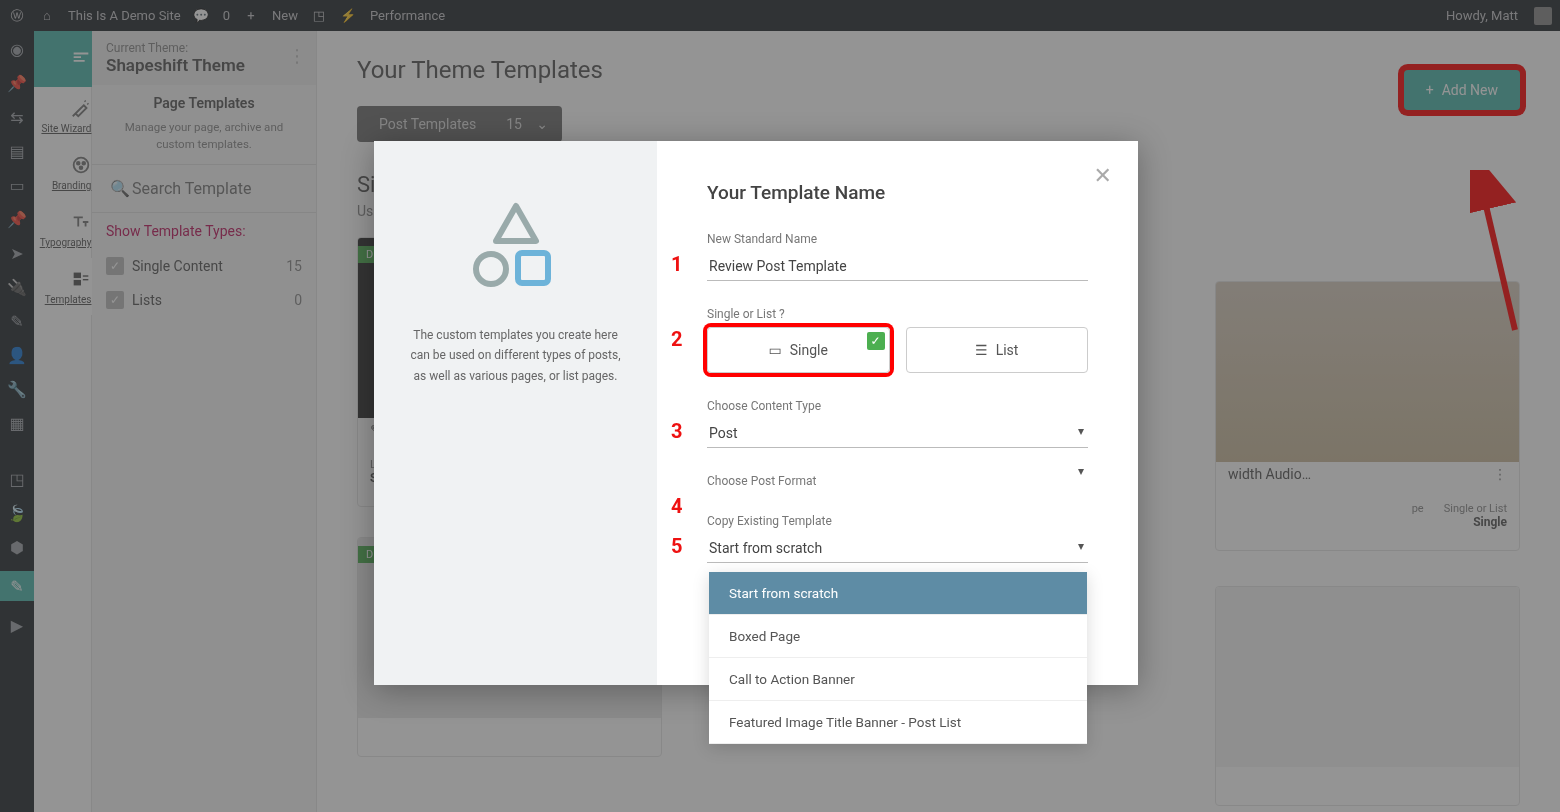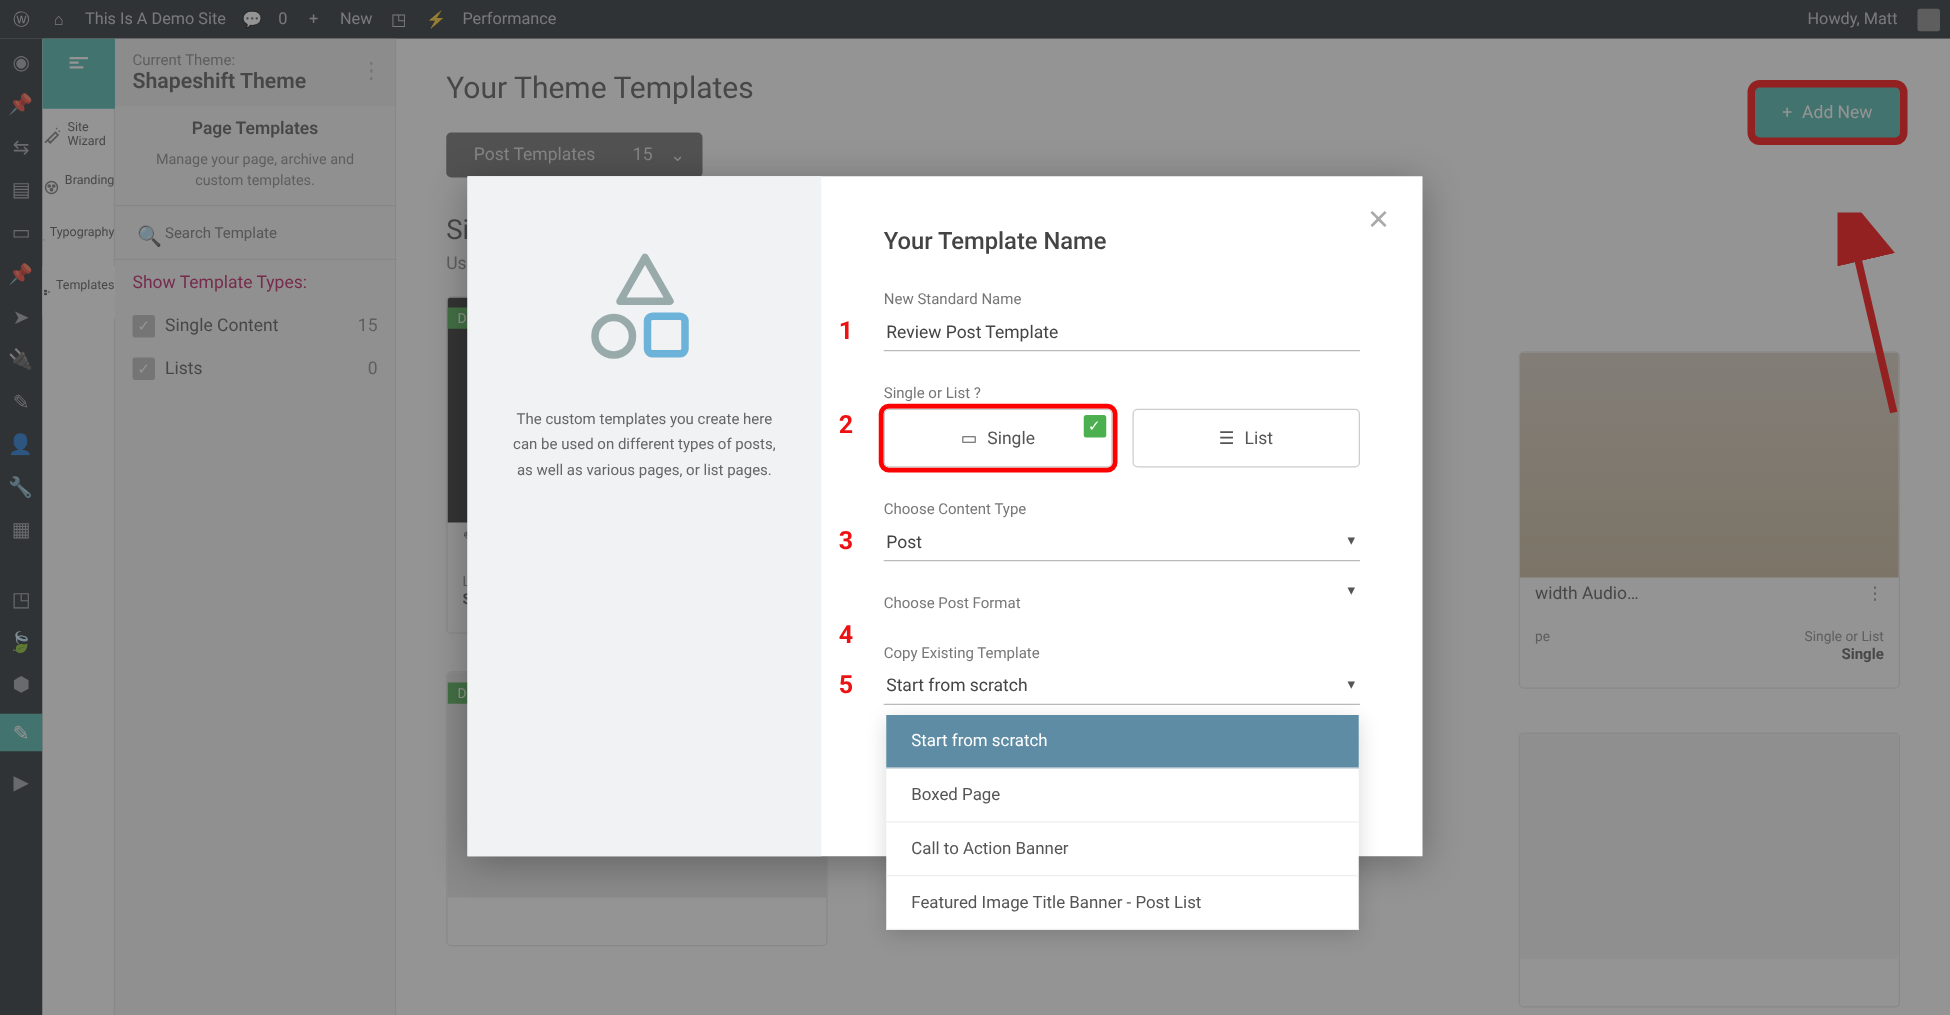--- a/index.html
+++ b/index.html
@@ -6,32 +6,32 @@
     body { width:1560px; height:812px; background:#f0f0f0; position:relative; overflow:hidden; }
     .adminbar { height:31px; background:#23282d; color:#c3c4c7; display:flex; align-items:center; padding:0 8px; font-size:13px; justify-content:space-between; }
     .adminbar-left, .adminbar-right { display:flex; align-items:center; gap:12px; }
     .adminbar span, .adminbar a { color:#c3c4c7;text-align:center; }
     .adminbar .icn { width:18px; display:inline-block; text-align:center; }
     .avatar-sm { width:18px; height:18px; background:#888; display:inline-block; border-radius:2px; vertical-align:middle; margin-left:4px;}
     .wp-side { position:absolute; top:31px; left:0; width:34px; bottom:0; background:#23282d; display:flex; flex-direction:column; align-items:center; padding-top:8px; gap:14px; }
     .wp-side .mi { width:20px; height:20px; color:#9ea3a8; font-size:16px; display:flex; align-items:center; justify-content:center; }
     .wp-side .mi.active { background:#4db6ac; color:#fff; width:34px; height:30px; }
     .app-side { position:absolute; top:31px; left:34px; width:58px; bottom:0; background:#fff; border-right:1px solid #e5e5e5; display:flex; flex-direction:column; align-items:center; }
-    .app-side .tile { width:58px; display:flex; flex-direction:row; align-items:flex-start; justify-content:center; padding:10px 0; font-size:10px; color:#555; gap:4px; }
+    .app-side .tile { width:58px; display:flex; flex-direction:column; align-items:flex-end; justify-content:center; padding:10px 0; font-size:10px; color:#555; gap:4px;text-decoration:underline; }
     .app-side .tile.head { background:#4db6ac; color:#fff; height:56px; }
     .app-side .tile svg { width:22px; height:22px; }
     .panel { position:absolute; top:31px; left:92px; width:225px; bottom:0; background:#f7f7f7; border-right:1px solid #e5e5e5; padding:0; }
     .panel-head { padding:10px 14px; color:#888; font-size:12px; position:relative; }
     .panel-head .dots { position:absolute; right:10px; top:14px; color:#bbb; font-size:18px; }
     .panel-head .themename { color:#555; font-size:17px; font-weight:600; }
     .panel-sec { padding:10px 14px; border-bottom:1px solid #e0e0e0; }
     .panel-sec h4 { font-size:14px; font-weight:600; color:#555; text-align:center; margin-bottom:8px;}
     .panel-sec p { font-size:11.5px; color:#888; text-align:center; line-height:1.5; }
     .search-wrap { padding:8px 14px; position:relative; border-bottom:1px solid #e0e0e0;}
-    .search-wrap input { width:100%; border:none; background:transparent; padding:6px 6px 6px 26px; font-size:12px; color:#555; }
+    .search-wrap input { width:100%; border:none; background:transparent; padding:6px 6px 6px 26px; font-size:16px; color:#555; }
     .search-wrap .sicn { position:absolute; left:18px; top:14px; color:#888; }
     .types-head { padding:10px 14px; font-size:14px; color:#be185d; }
     .type-row { display:flex; align-items:center; padding:8px 14px; font-size:14px; color:#555; }
     .type-row .cb { width:18px; height:18px; background:#bbb; margin-right:8px; display:flex; align-items:center; justify-content:center; color:#fff; font-size:12px; border-radius:2px;}
     .type-row .cnt { margin-left:auto; color:#888; }
     .main { position:absolute; top:31px; left:317px; right:0; bottom:0; background:#fff; padding:25px 40px; }
     .main h1 { font-size:24px; font-weight:400; color:#555; margin-bottom:22px; }
     .toolbar { display:flex; align-items:center; gap:12px; margin-bottom:30px; position:relative; }
     .drop-btn { background:#6d6d6d; color:#ddd; padding:10px 40px 10px 22px; border-radius:4px; font-size:14px; display:flex; align-items:center; gap:30px; position:relative; }
     .drop-btn .chev { position:absolute; right:14px; }
@@ -64,23 +64,23 @@
     .toggle-row { display:flex; gap:16px; }
     .toggle-btn { flex:1; border:1px solid #ccc; border-radius:4px; padding:14px 0; display:flex; align-items:center; justify-content:center; gap:8px; font-size:14px; color:#555; position:relative; cursor:pointer; }
     .toggle-btn.selected { box-shadow:0 0 0 4px #f00; }
     .toggle-btn .check { position:absolute; top:4px; right:4px; width:18px; height:18px; background:#4caf50; color:#fff; font-size:12px; display:flex; align-items:center; justify-content:center; border-radius:2px;}
     .dropdown-pop { position:absolute; top:715px; left:709px; width:378px; background:#fff; box-shadow:0 4px 16px rgba(0,0,0,0.15); z-index:20; }
     .dropdown-pop .opt { padding:13px 20px; font-size:13.5px; color:#555; border-bottom:1px solid #eee; cursor:pointer; }
     .dropdown-pop .opt.sel { background:#5e8ca5; color:#fff; }
     
     .far-card { position:absolute; width:305px; height:270px; border:1px solid #e5e5e5; border-radius:4px; background:#fff; overflow:hidden;}
     .far-card .thumb { height:180px; background:linear-gradient(#d8cdbf,#c9b99b); position:relative; }
-    .far-card .meta-row { display:flex; padding:10px 12px; gap:20px; font-size:11px; color:#888; justify-content:space-between;}
+    .far-card .meta-row { display:flex; padding:10px 12px; gap:20px; font-size:11px; color:#888; justify-content:flex-end;}
     .far-card .meta-row strong { display:block; color:#555; font-size:12px; }
-    .far-card .title-row { padding:4px 12px 10px; display:flex; align-items:center; color:#555; font-size:14px; }
+    .far-card .title-row { padding:4px 12px 10px; display:flex; color:#555; font-size:14px; }
     .far-card .title-row .dots { margin-left:auto; color:#888; }
   </style>
 </head>
 <body>
 
 <div class="adminbar">
   <div class="adminbar-left">
     <span class="icn">ⓦ</span>
     <span class="icn">⌂</span>
     <a>This Is A Demo Site</a>

